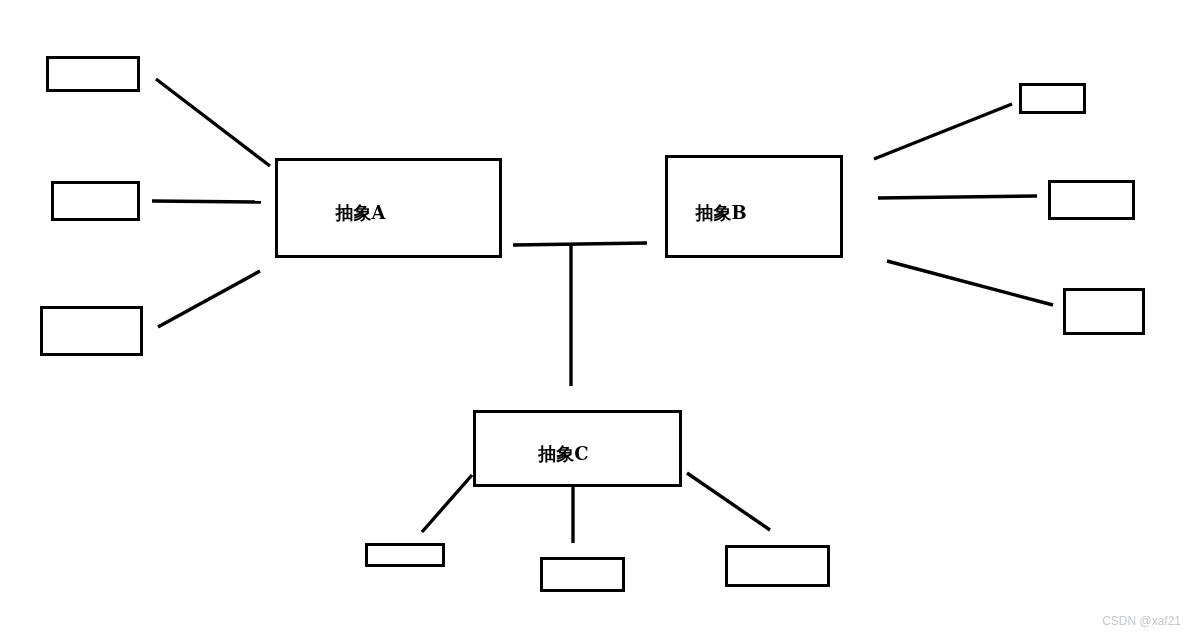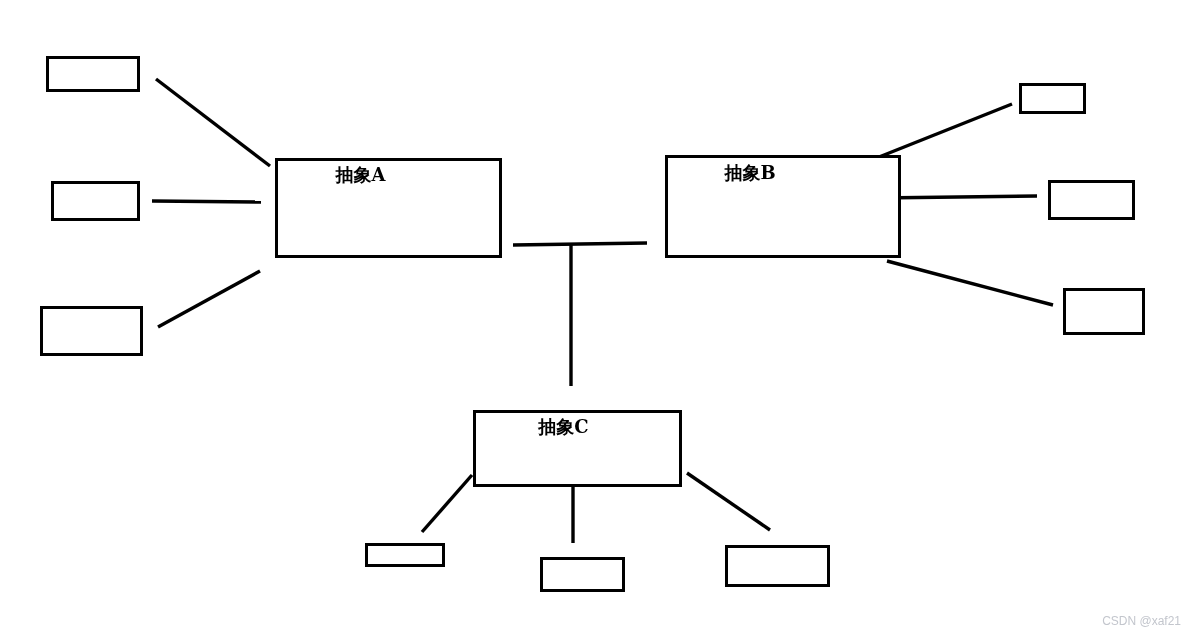--- a/index.html
+++ b/index.html
@@ -28,20 +28,21 @@
     top: 0;
     width: 100%;
     height: 100%;
   }
   .node {
     position: absolute;
     box-sizing: border-box;
     border: 3px solid #000000;
     background: #ffffff;
     display: flex;
+    align-items: center;
     justify-content: center;
   }
   .node .node-label {
     font-family: "DejaVu Serif", "Liberation Serif", serif;
     font-weight: bold;
     font-size: 18px;
     color: #000000;
     line-height: 1;
     white-space: nowrap;
   }
@@ -68,21 +69,21 @@
       <line x1="878" y1="198" x2="1037" y2="196" stroke="#000000" stroke-width="3.4" stroke-linecap="butt"></line>
       <line x1="887" y1="261" x2="1053" y2="305" stroke="#000000" stroke-width="3.4" stroke-linecap="butt"></line>
       <line x1="472" y1="475" x2="422" y2="532" stroke="#000000" stroke-width="3.4" stroke-linecap="butt"></line>
       <line x1="573" y1="480" x2="573" y2="543" stroke="#000000" stroke-width="3.4" stroke-linecap="butt"></line>
       <line x1="687" y1="473" x2="770" y2="530" stroke="#000000" stroke-width="3.4" stroke-linecap="butt"></line>
     </svg>
   <div id="nodes-layer">
       <div class="node" style="left: 275px; top: 158px; width: 227px; height: 100px; background: rgb(255, 255, 255); border-color: rgb(0, 0, 0);">
         <span class="node-label" style="transform: translate(-28px, 5px);">抽象A</span>
       </div>
-      <div class="node" style="left: 665px; top: 155px; width: 236px; height: 103px; background: rgb(255, 255, 255); border-color: rgb(0, 0, 0);">
+      <div class="node" style="left: 665px; top: 155px; width: 178px; height: 103px; background: rgb(255, 255, 255); border-color: rgb(0, 0, 0);">
         <span class="node-label" style="transform: translate(-33px, 6px);">抽象B</span>
       </div>
       <div class="node" style="left: 473px; top: 390px; width: 209px; height: 77px; background: rgb(255, 255, 255); border-color: rgb(0, 0, 0); margin-top: 20px;">
         <span class="node-label" style="transform: translate(-14px, 5px);">抽象C</span>
       </div>
       <div class="node" style="left: 46px; top: 56px; width: 94px; height: 36px; background: rgb(255, 255, 255); border-color: rgb(0, 0, 0);"></div>
       <div class="node" style="left: 51px; top: 181px; width: 89px; height: 40px; background: rgb(255, 255, 255); border-color: rgb(0, 0, 0);"></div>
       <div class="node" style="left: 40px; top: 306px; width: 103px; height: 50px; background: rgb(255, 255, 255); border-color: rgb(0, 0, 0);"></div>
       <div class="node" style="left: 1019px; top: 83px; width: 67px; height: 31px; background: rgb(255, 255, 255); border-color: rgb(0, 0, 0);"></div>
       <div class="node" style="left: 1048px; top: 180px; width: 87px; height: 40px; background: rgb(255, 255, 255); border-color: rgb(0, 0, 0);"></div>

